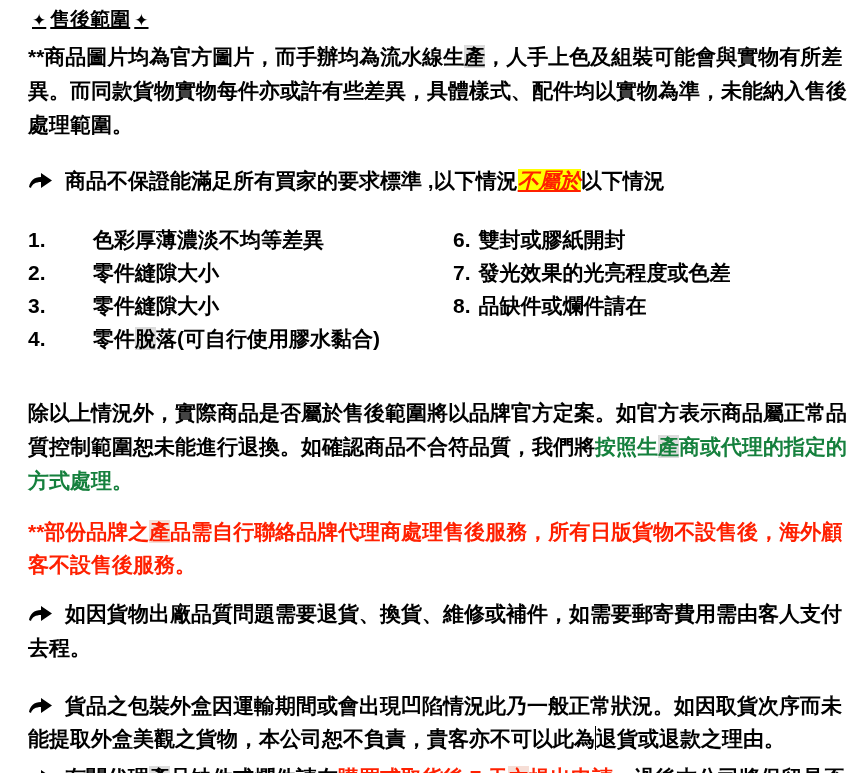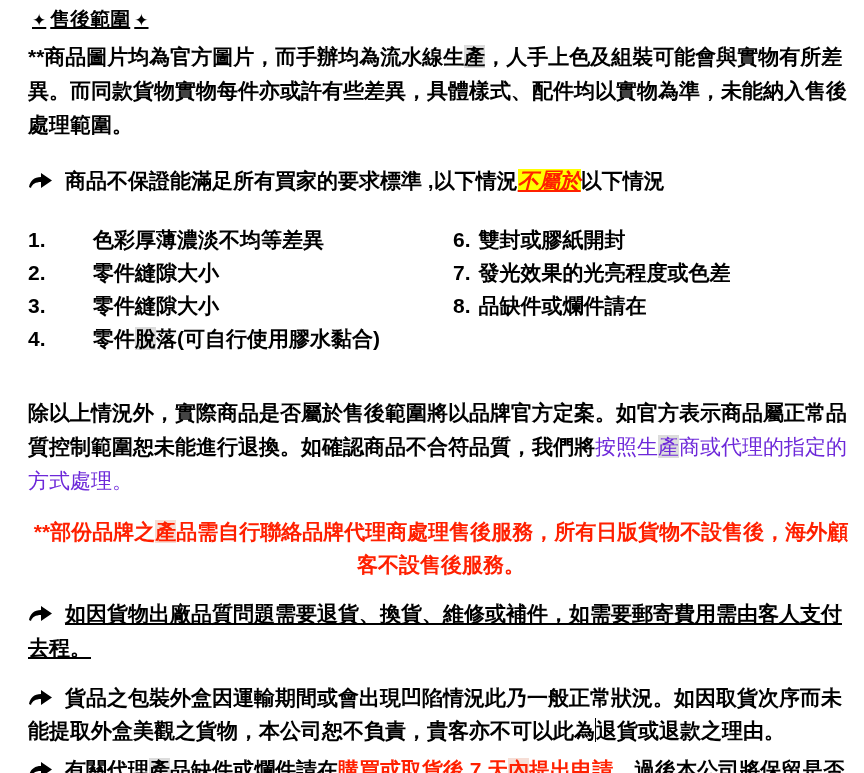--- a/index.html
+++ b/index.html
@@ -25,23 +25,23 @@
     text-decoration:underline;text-decoration-color:#ff2000;font-style:italic;
   }
   .list{
     display:flex;line-height:33px;margin:0 0 41px 0;
   }
   .list .col-left{width:425px;flex:none;}
   .list .col-right{flex:1;}
   .num-left{display:inline-block;width:65px;}
   .num-right{display:inline-block;margin-right:8px;}
   .policy{margin-bottom:17px;}
-  .gray-reg{font-weight:normal;color:#6d28d9;}
-  .red-note{color:#ff2000;line-height:33px;margin:16px 0 16px 0;text-align:center;}
-  .a-shipping{margin-bottom:16px;line-height:34px;text-decoration:underline;}
+  .gray-reg{font-weight:bold;color:#15803d;}
+  .red-note{color:#ff2000;line-height:33px;margin:16px 0 16px 0;}
+  .a-shipping{margin-bottom:24px;line-height:34px;}
   .a-packaging{margin-bottom:6px;line-height:33px;}
   .a-defect{margin-bottom:24px;line-height:33px;}
   .red-em{
     color:#ff2000;text-decoration:underline;text-decoration-color:#ff2000;
   }
   .arrow-svg{
     display:inline-block;vertical-align:-1px;margin-right:12px;
   }
   .caret{
     display:inline-block;width:1px;height:24px;background:#000;

